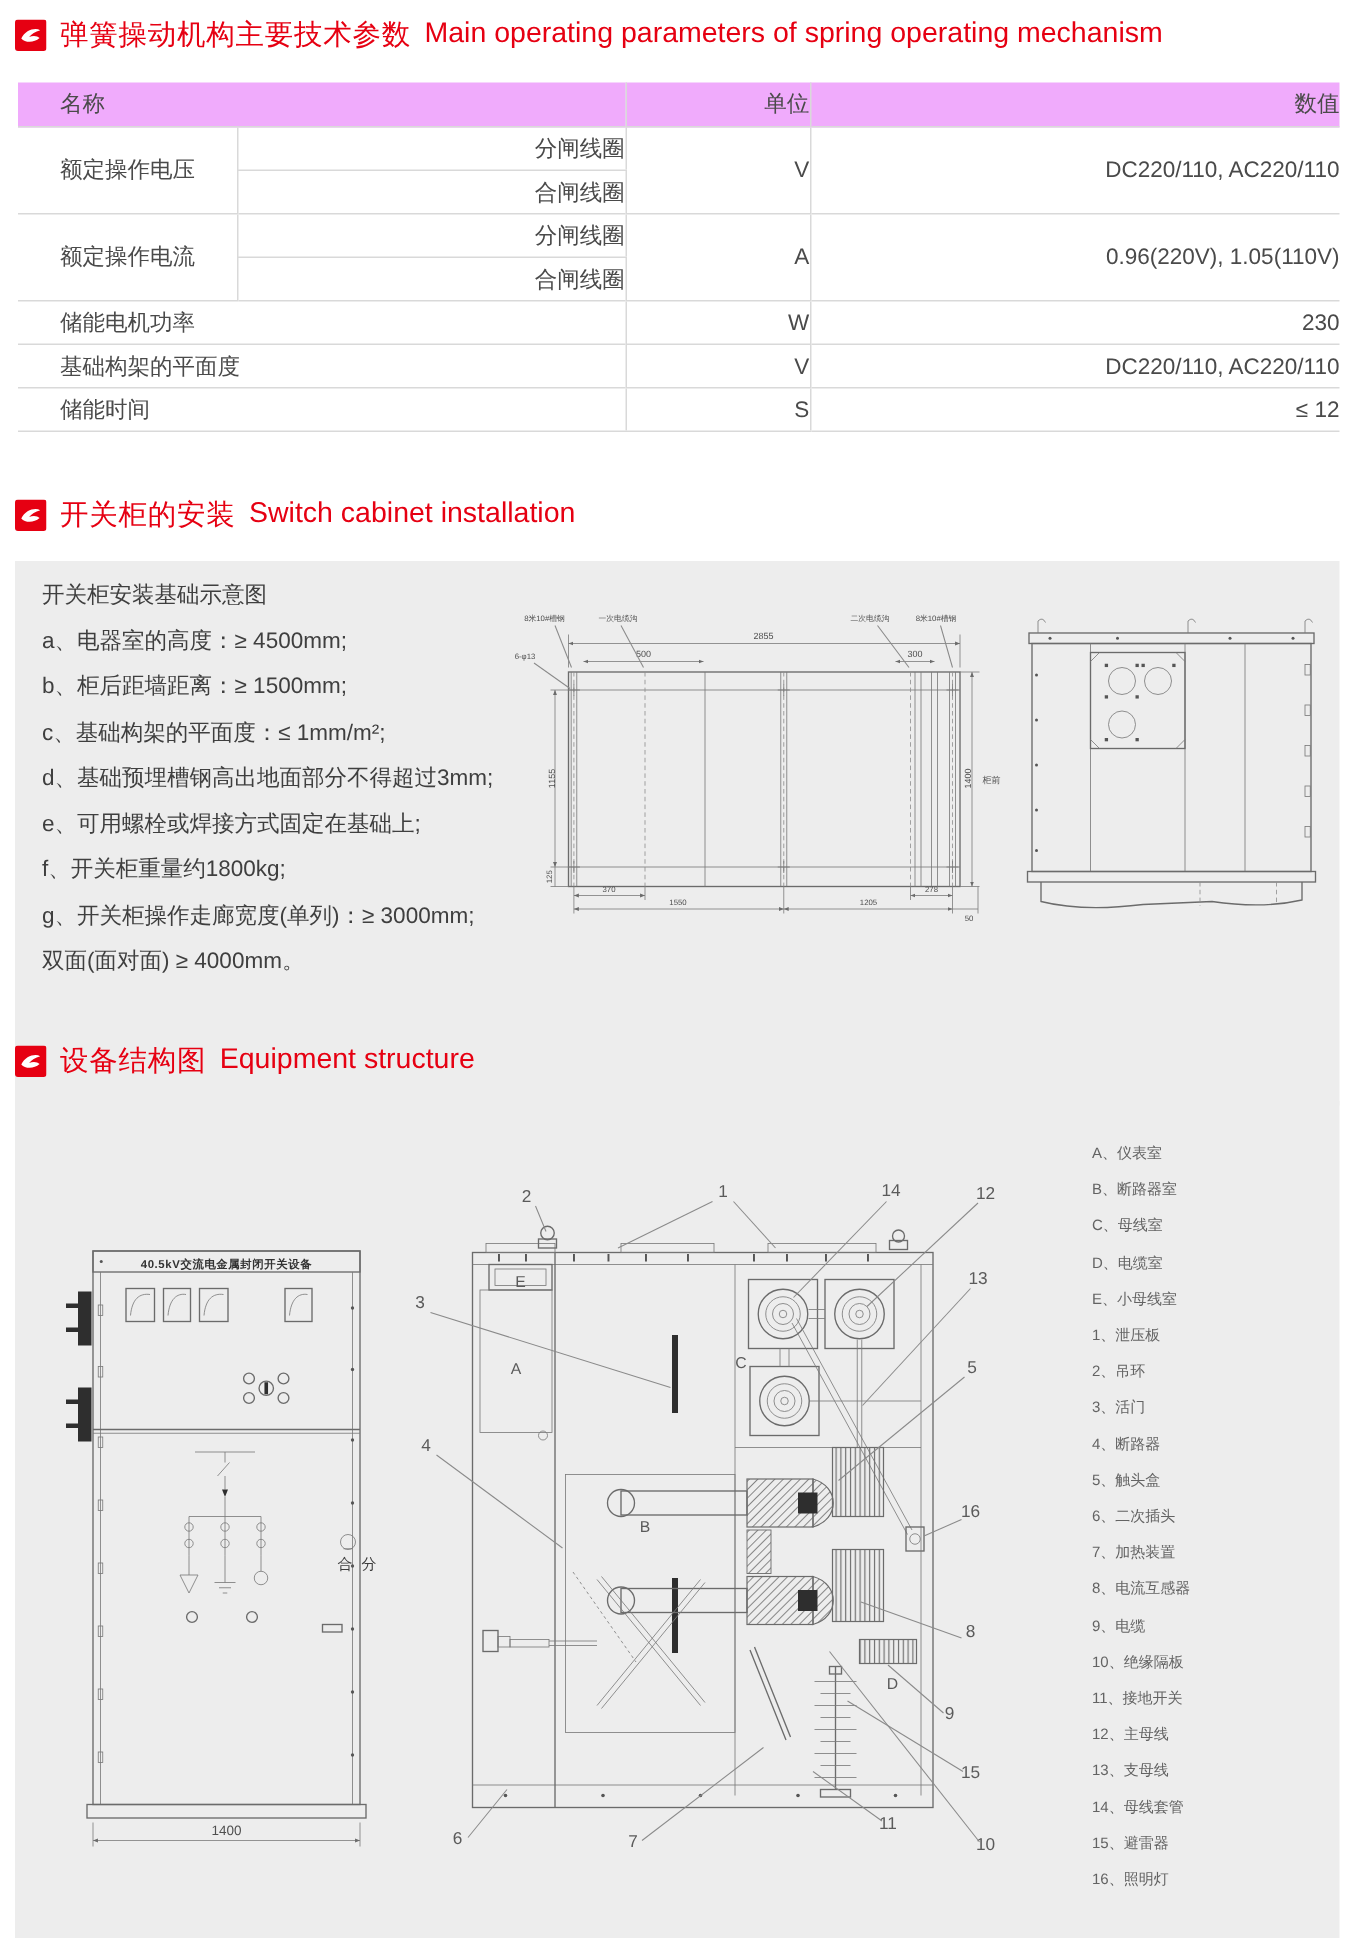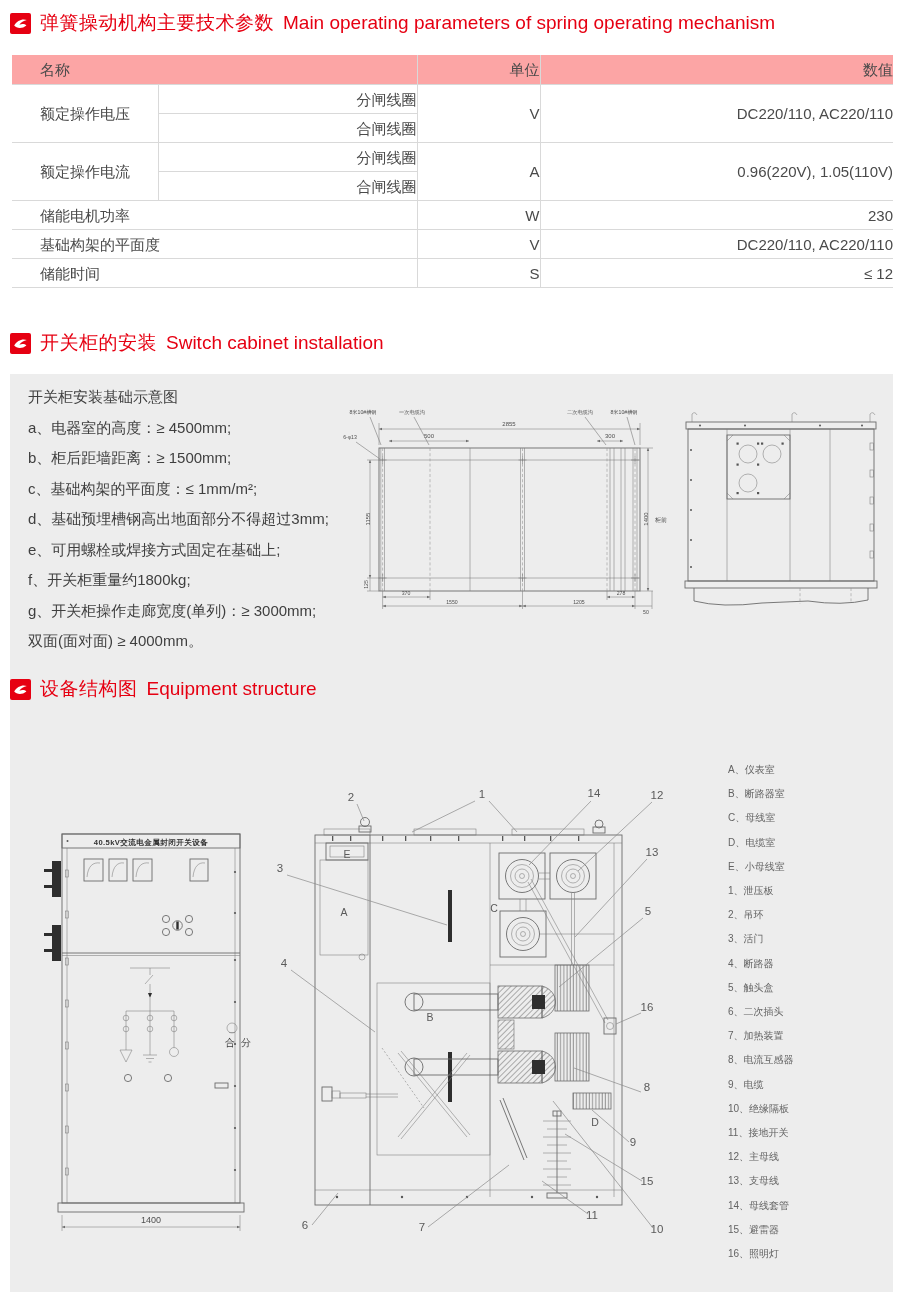--- a/index.html
+++ b/index.html
@@ -7,21 +7,21 @@
         font-family:"Liberation Sans",sans-serif;color:#4a4a4a;}
   
   .sec{position:absolute;left:10px;display:flex;align-items:center;gap:9px;
        color:#e60012;font-size:19px;white-space:nowrap;}
   .sec .logo{width:21px;height:21px;flex:0 0 auto;display:block;}
   .sec .zh{letter-spacing:.5px;}
   
   .ptable{position:absolute;left:12px;top:55px;border-collapse:collapse;table-layout:fixed;
           width:881px;font-size:15px;color:#4a4a4a;}
   .ptable td{height:28px;padding:0;line-height:1;}
-  .ptable tr.hd td{background:#fca5a5;height:29px;margin-left:24px;}
+  .ptable tr.hd td{background:#f0abfc;height:29px;margin-left:24px;}
   .ptable .name{padding-left:28px;text-align:left;}
   .ptable .c{text-align:right;}
   .ptable .vl{border-left:1px solid #d9d9d9;}
   .ptable tr.rt td{border-top:1px solid #d9d9d9;}
   .ptable td.sd{border-bottom:1px solid #d9d9d9;padding-left:20px;}
   .ptable tr.bb td{border-bottom:1px solid #d9d9d9;}
   
   .panel{position:absolute;left:10px;width:883px;background:#ededed;}
   #panel-install{top:374px;height:363px;}
   #panel-structure{top:734px;height:558px;}
@@ -280,21 +280,21 @@
         <circle cx="11" cy="145" r="1" class="dot"></circle>
         <circle cx="11" cy="172" r="1" class="dot"></circle>
         <circle cx="20" cy="30.5" r="1" class="dot"></circle>
         <circle cx="65" cy="30.5" r="1" class="dot"></circle>
         <circle cx="140" cy="30.5" r="1" class="dot"></circle>
         <circle cx="182" cy="30.5" r="1" class="dot"></circle>
       </g>
     </svg>
   </div>
 
-  <div class="sec" style="top:676px">
+  <div class="sec" style="top:694px">
     <svg class="logo" viewBox="0 0 21 21">
       <rect width="21" height="21" rx="2" fill="#e60012"></rect>
       <path d="M4.2 12.6 C6.8 7.2 13.2 5.2 16.8 7.1 C13.6 7.9 10.9 9.6 9.4 11.7 C12.1 10.6 14.9 10.9 16.4 12.4 C12.4 15.9 6.6 15.5 4.2 12.6 Z" fill="#fff"></path>
     </svg>
     <span class="zh">设备结构图</span>
     <span class="en">Equipment structure</span>
   </div>
 
   <div class="panel" id="panel-structure">
 

